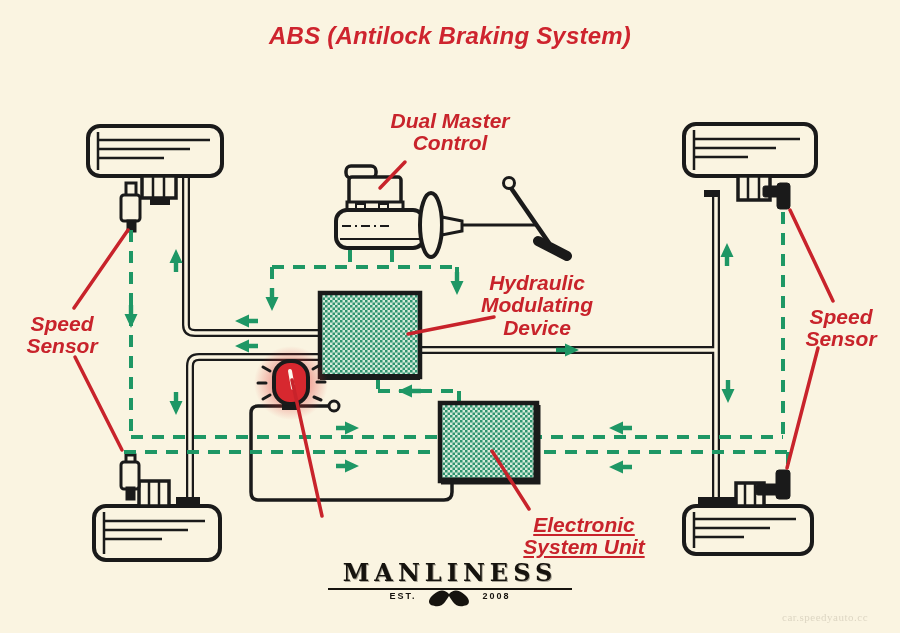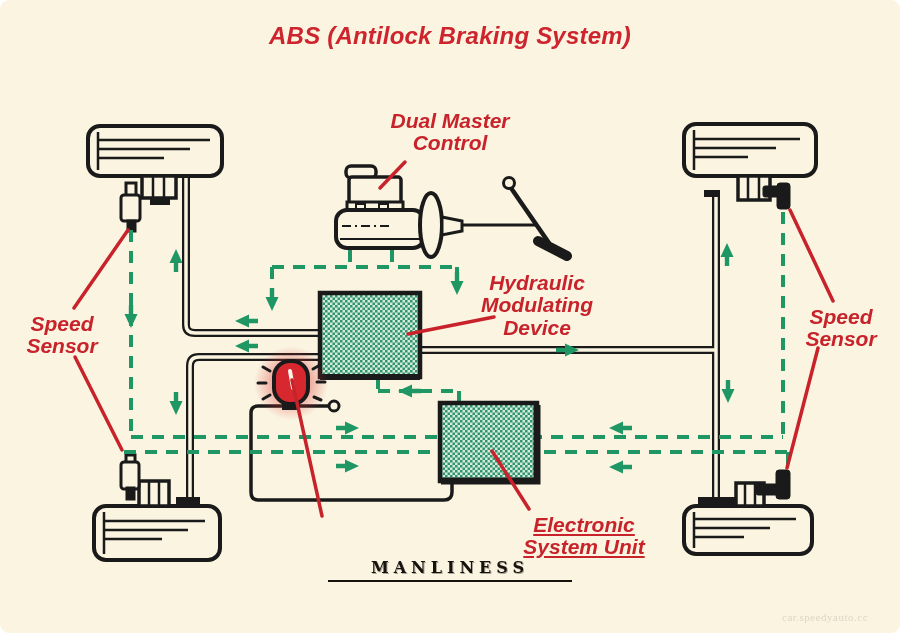--- a/index.html
+++ b/index.html
@@ -1,29 +1,29 @@
 <!DOCTYPE html>
 <html><head>
 <meta charset="utf-8">
 <style>
   html,body{margin:0;padding:0;}
   body{font-family:"Liberation Sans", sans-serif;}
-  .stage{position:relative;width:900px;height:633px;background:#FAF4E1;overflow:hidden;border-radius:9px;}
+  .stage{position:relative;width:900px;height:633px;background:#FAF4E1;overflow:hidden;}
   .stage svg.art{position:absolute;left:0;top:0;}
   .lbl{position:absolute;color:#C8232B;font-style:italic;font-weight:bold;
        text-align:center;line-height:1.06;transform:translateX(-50%);white-space:nowrap;}
   .lbl div{white-space:nowrap;}
   .title{position:absolute;left:450px;top:22px;transform:translateX(-50%);
          color:#CE242E;font-size:24px;font-weight:bold;font-style:italic;
          letter-spacing:.2px;white-space:nowrap;}
   .sz18{font-size:21px;}
   .logo{position:absolute;left:450px;top:561px;transform:translateX(-50%);
         width:260px;text-align:center;color:#16130e;}
   .logo .tag{font-family:"DejaVu Serif", serif;font-style:italic;font-size:15px;line-height:1;}
-  .logo .name{font-family:"DejaVu Serif", serif;font-weight:bold;font-size:16px;
+  .logo .name{font-family:"DejaVu Serif", serif;font-weight:bold;font-size:24px;
               letter-spacing:5px;line-height:1.05;margin-top:-1px;text-shadow:1px 1px 0 rgba(20,17,12,.35);}
   .logo .rule{position:relative;height:2px;background:#16130e;margin:3px 8px 0 8px;}
   .logo .estrow{display:flex;justify-content:center;align-items:center;gap:10px;
                 font-size:9px;font-weight:bold;letter-spacing:2px;margin-top:1px;}
   .logo .stache{position:relative;top:-7px;height:0;}
   .watermark{position:absolute;left:782px;top:611px;color:#DDD6C3;font-size:11px;
              letter-spacing:.5px;white-space:nowrap;font-family:Liberation Serif, serif;}
 </style>
 </head>
 <body>
@@ -222,16 +222,25 @@
 
 
   <div class="lbl sz18" style="left:584px;top:514px;text-decoration:underline;">
     <div>Electronic</div>
     <div>System Unit</div>
   </div>
 
   <div class="logo">
     <div class="name">MANLINESS</div>
     <div class="rule"></div>
+    <div class="estrow">
+      <span>EST.</span>
+      <span class="stache">
+        <svg width="46" height="20" viewBox="0 0 46 20">
+          <path fill="#16130e" d="M23,5 C20,1.5 16,0.5 12,2.5 C6,5.5 1.5,11 3.5,14.5 C5.5,17.5 10.5,17.5 13.5,14.5 C11.5,16.5 8,16.5 6.5,15.5 C9.5,18.8 16,17.5 19,13 C20.6,10.6 22,8.5 23,7 C24,8.5 25.4,10.6 27,13 C30,17.5 36.5,18.8 39.5,15.5 C38,16.5 34.5,16.5 32.5,14.5 C35.5,17.5 40.5,17.5 42.5,14.5 C44.5,11 40,5.5 34,2.5 C30,0.5 26,1.5 23,5 Z"></path>
+        </svg>
+      </span>
+      <span>2008</span>
+    </div>
   </div>
 
   <div class="watermark">car.speedyauto.cc</div>
 </div>
 
 </body></html>

